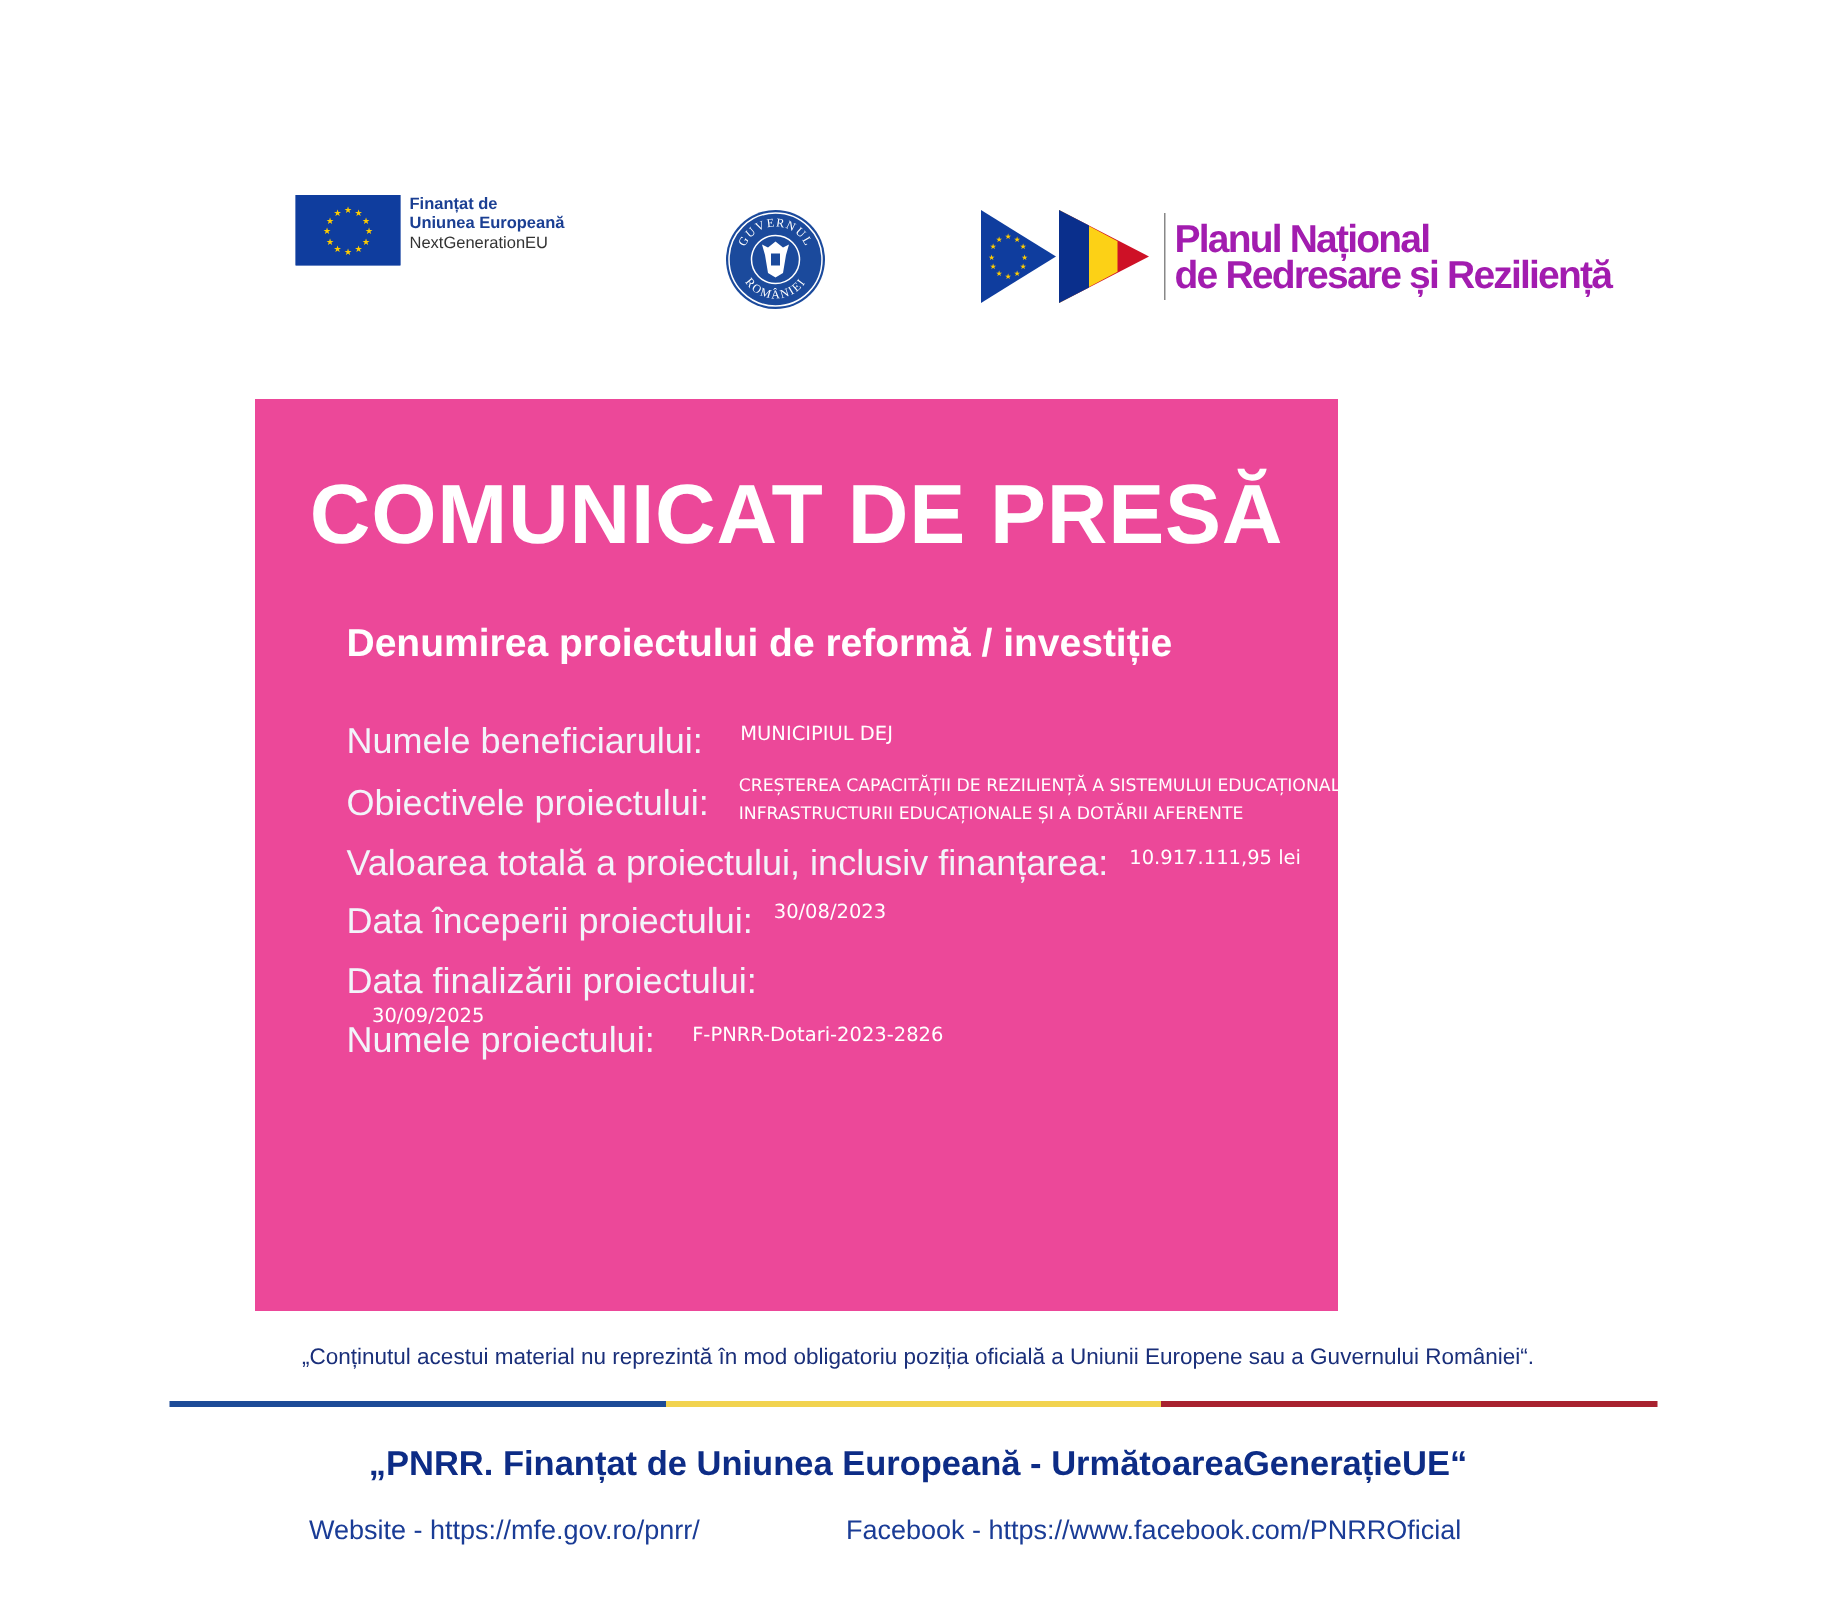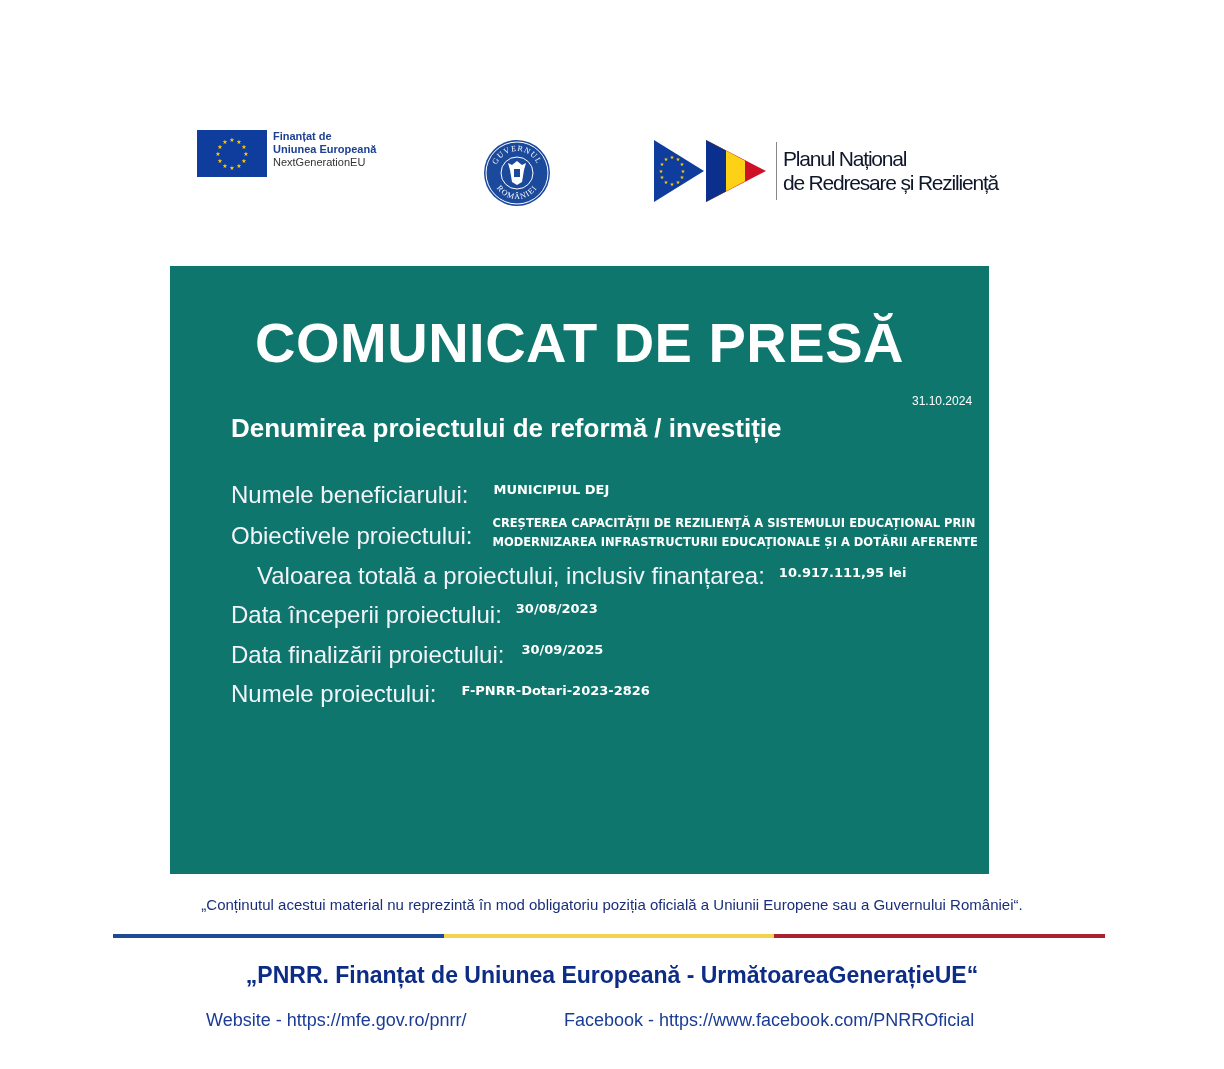--- a/index.html
+++ b/index.html
@@ -9,30 +9,30 @@
   .logo-eu { position: absolute; left: 197px; top: 130px; display: flex; align-items: flex-start; }
   .eu-flag { width: 70px; height: 47px; background: #0f3d9e; position: relative; }
   .eu-text { margin-left: 6px; font-size: 11px; line-height: 13px; color: #1b3f93; }
   .eu-text .b { font-weight: bold; }
   .eu-text .n { color: #333; }
 
   .logo-gov { position: absolute; left: 482px; top: 138px; width: 70px; height: 70px; }
 
   .logo-pnrr { position: absolute; left: 654px; top: 140px; display: flex; align-items: center; }
   .pnrr-divider { width: 1px; height: 58px; background: #888; margin-left: 10px; margin-right: 6px; }
-  .pnrr-text { font-weight: normal; font-size: 21px; line-height: 24px; color: #0f172a; letter-spacing: -1.2px; }
+  .pnrr-text { font-weight: bold; font-size: 26px; line-height: 24px; color: #a21caf; letter-spacing: -1.2px; }
 
   
-  .panel { position: absolute; left: 170px; top: 266px; width: 819px; height: 608px; background: #0f766e; color: #fff; }
+  .panel { position: absolute; left: 170px; top: 266px; width: 722px; height: 608px; background: #ec4899; color: #fff; }
   .panel-title { position: absolute; left: 0; width: 100%; top: 44px; text-align: center; font-weight: bold; font-size: 56px; letter-spacing: 0.5px; }
   .panel-date { position: absolute; left: 742px; top: 128px; font-size: 12px; }
   .panel-subtitle { position: absolute; left: 61px; top: 147px; font-size: 26px; font-weight: bold; }
   .row { position: absolute; left: 61px; display: flex; align-items: flex-start; }
   .row .lbl { font-size: 24px; color: #f2f4fa; white-space: nowrap; }
-  .row .val { font-family: "DejaVu Sans", sans-serif; font-weight: bold; font-size: 13px; color: #fff; white-space: nowrap; }
+  .row .val { font-family: "DejaVu Sans", sans-serif; font-weight: normal; font-size: 13px; color: #fff; white-space: nowrap; }
   .row .val.multi { font-size: 11.5px; line-height: 19px; white-space: normal; }
 
   
   .disclaimer { position: absolute; left: 0; width: 1224px; top: 896px; text-align: center; font-size: 15px; color: #1a2f7a; }
   .tricolor { position: absolute; left: 113px; top: 934px; width: 992px; height: 4px; display: flex; }
   .tricolor span { flex: 1; }
   .slogan { position: absolute; left: 0; width: 1224px; top: 962px; text-align: center; font-weight: bold; font-size: 23px; color: #0d2c86; }
   .links { position: absolute; top: 1010px; font-size: 18px; color: #1a3c96; }
   .link-website { left: 206px; }
   .link-facebook { left: 564px; }
@@ -123,31 +123,31 @@
   <div class="row" style="top:215px;">
     <span class="lbl">Numele beneficiarului:</span>
     <span class="val" style="margin-left:25px; margin-top:1px;">MUNICIPIUL DEJ</span>
   </div>
 
   <div class="row" style="top:254px;">
     <span class="lbl" style="margin-top:2px;">Obiectivele proiectului:</span>
     <span class="val multi" style="margin-left:20px; margin-top:-6px; width:570px;">CREȘTEREA CAPACITĂȚII DE REZILIENȚĂ A SISTEMULUI EDUCAȚIONAL PRIN MODERNIZAREA INFRASTRUCTURII EDUCAȚIONALE ȘI A DOTĂRII AFERENTE</span>
   </div>
 
-  <div class="row" style="top:296px;margin-left:26px;">
+  <div class="row" style="top:296px;">
     <span class="lbl">Valoarea totală a proiectului, inclusiv finanțarea:</span>
     <span class="val" style="margin-left:14px; margin-top:3px;">10.917.111,95 lei</span>
   </div>
 
   <div class="row" style="top:335px;">
     <span class="lbl">Data începerii proiectului:</span>
     <span class="val" style="margin-left:14px; margin-top:0px;">30/08/2023</span>
   </div>
 
-  <div class="row" style="top:375px;">
+  <div class="row" style="top:375px;flex-direction:column;">
     <span class="lbl">Data finalizării proiectului:</span>
     <span class="val" style="margin-left:17px; margin-top:1px;">30/09/2025</span>
   </div>
 
   <div class="row" style="top:414px;">
     <span class="lbl">Numele proiectului:</span>
     <span class="val" style="margin-left:25px; margin-top:3px;">F-PNRR-Dotari-2023-2826</span>
   </div>
 </div>
 

